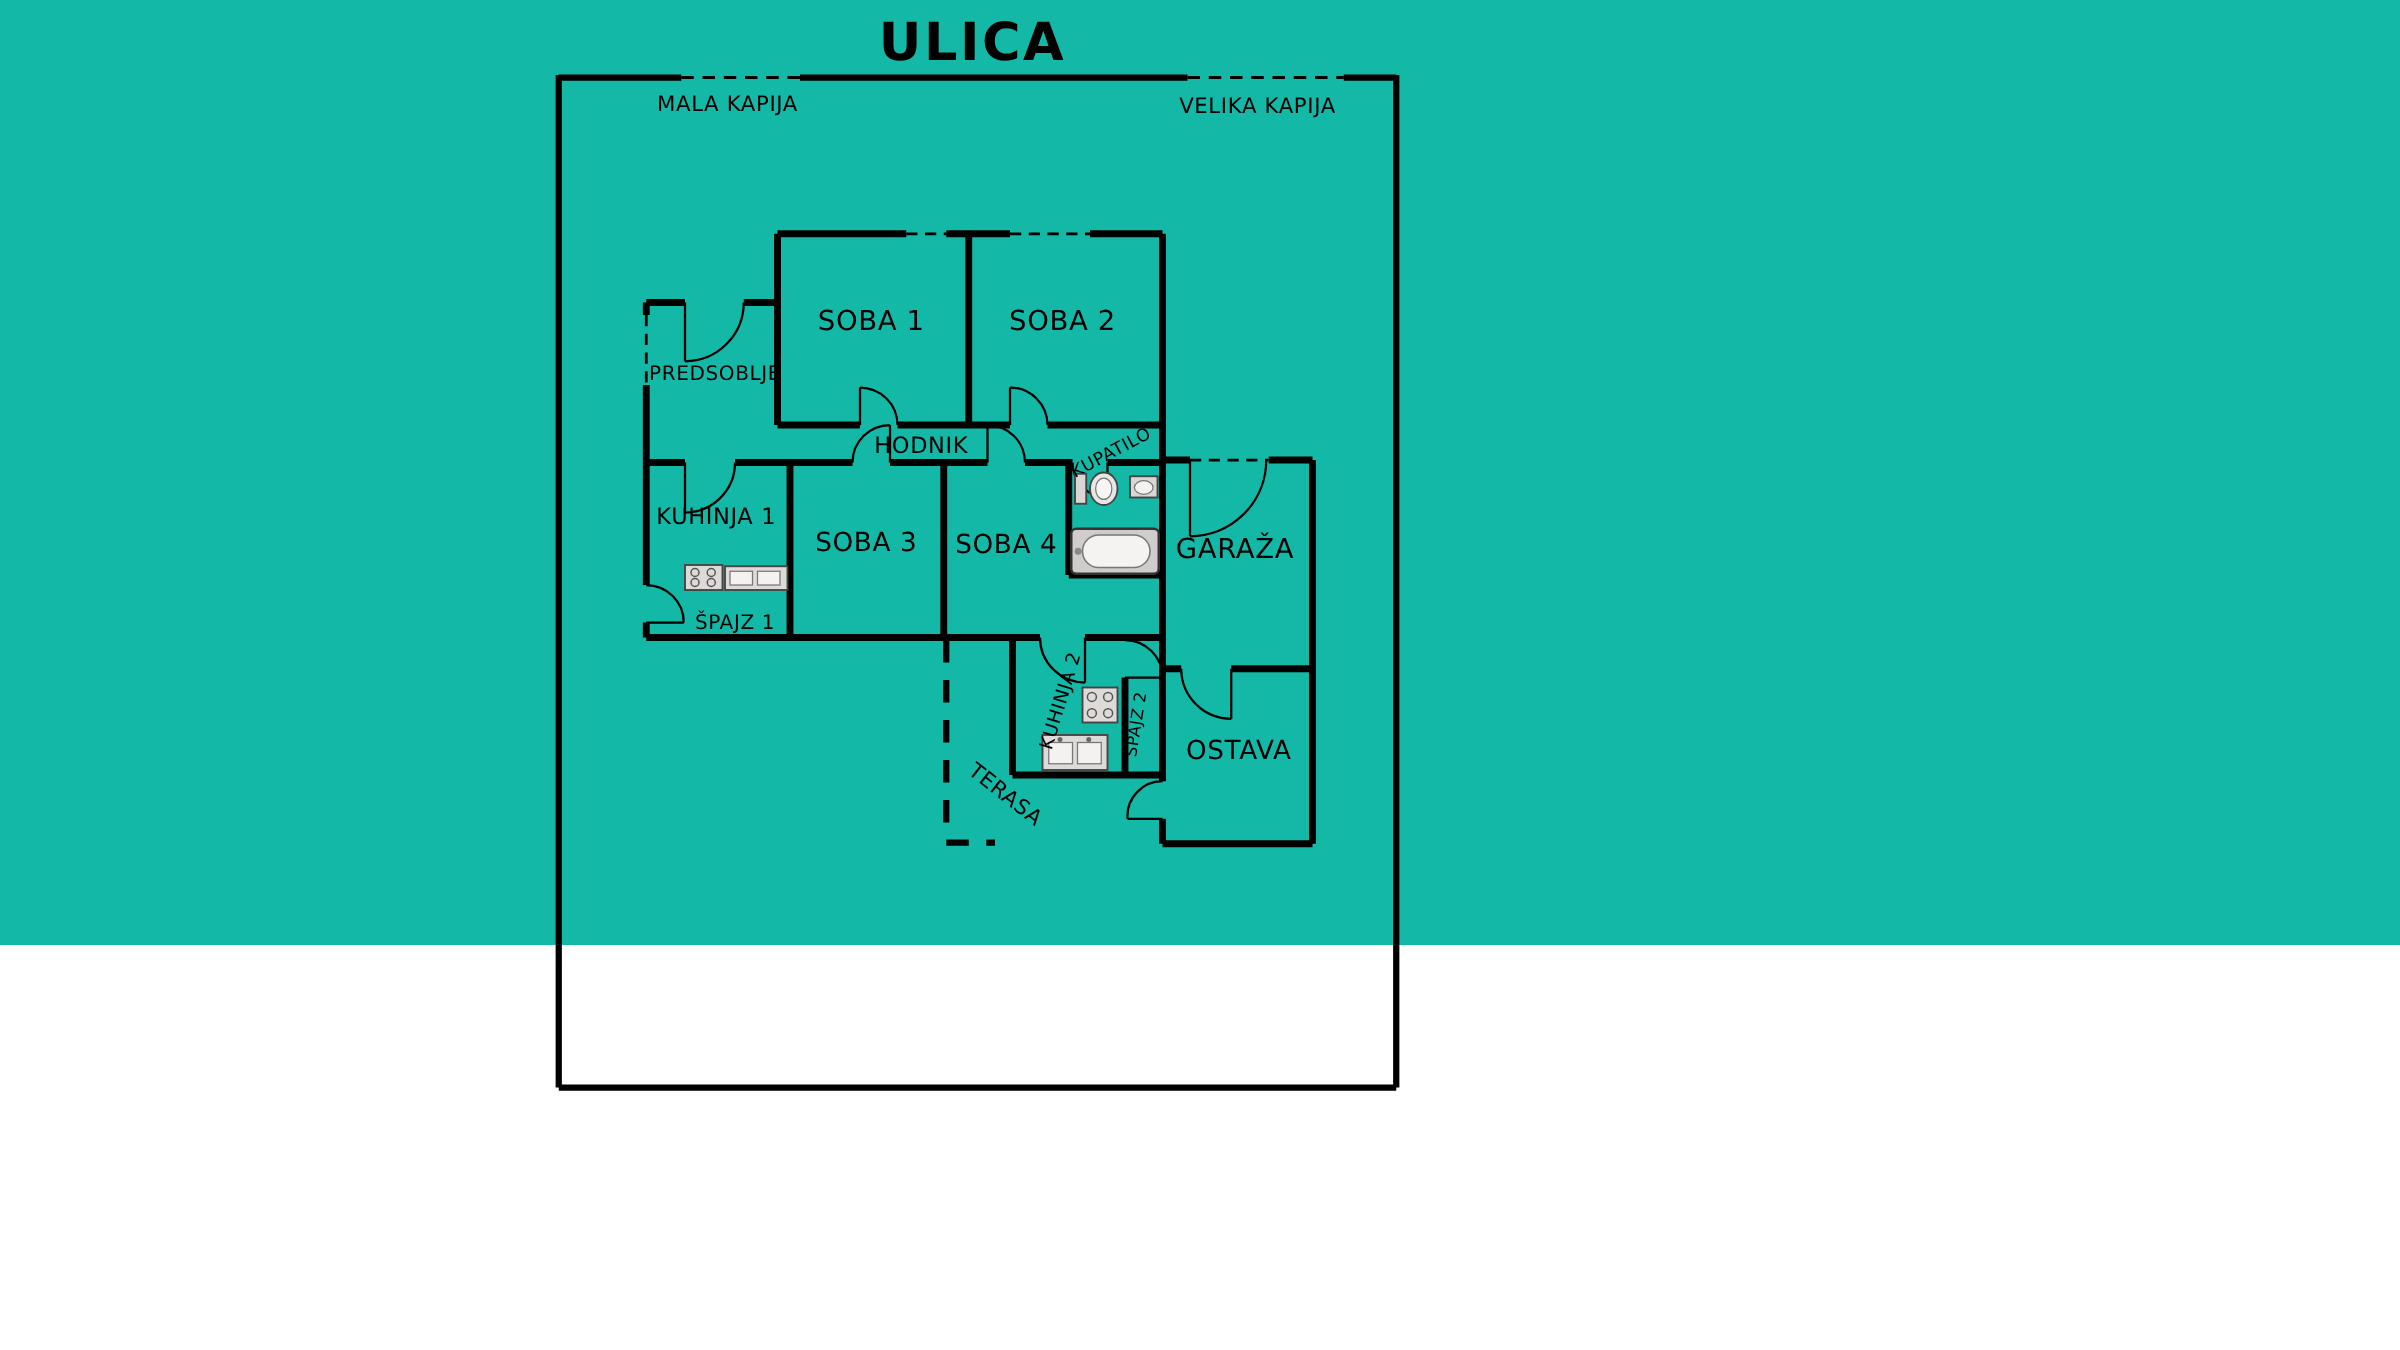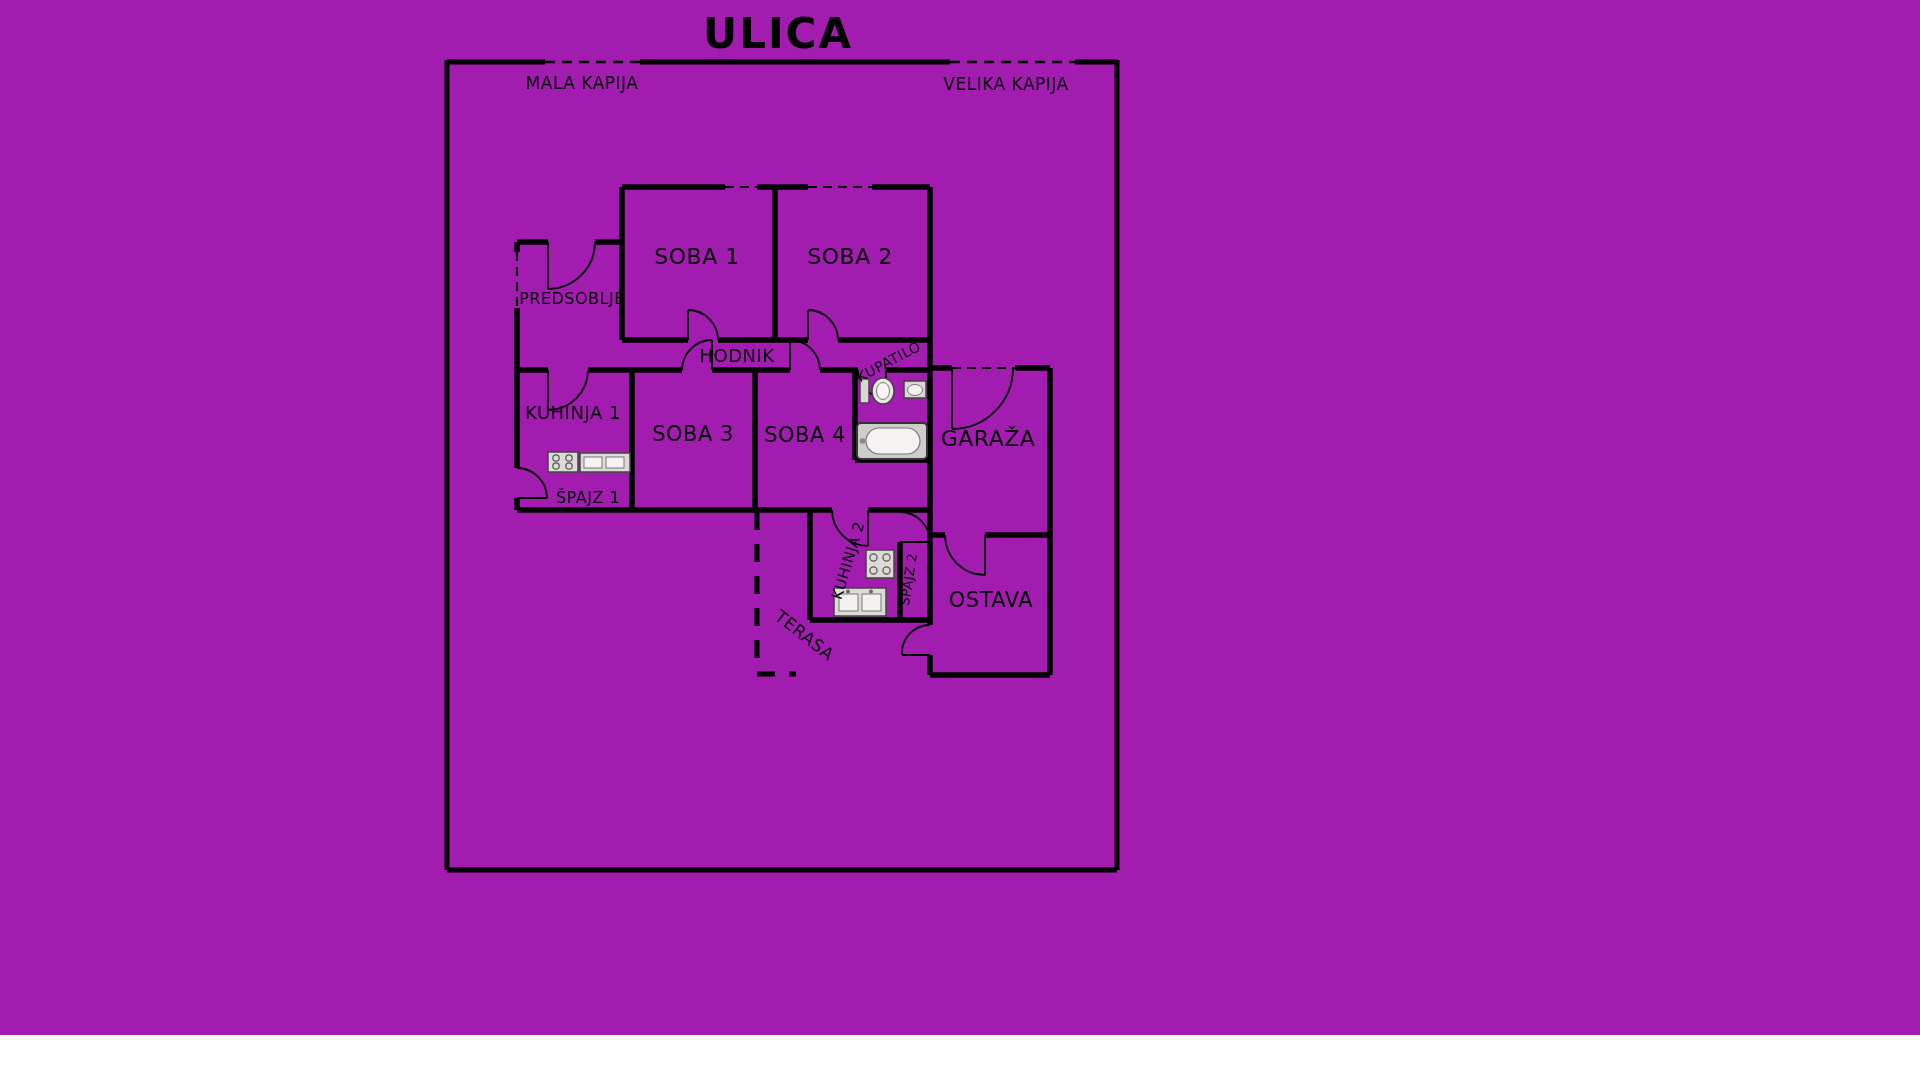--- a/index.html
+++ b/index.html
@@ -7,22 +7,22 @@
     padding: 0;
     width: 1920px;
     height: 1080px;
     background: #ffffff;
     font-family: "DejaVu Sans", sans-serif;
     overflow: hidden;
   }
   .stage {
     position: relative;
     width: 1920px;
-    height: 1035px;
-    background: #a21caf;
+    height: 756px;
+    background: #14b8a6;
   }
   svg { display: block; }
   text {
     fill: #000000;
     font-family: "DejaVu Sans", sans-serif;
     letter-spacing: 0.5px;
   }
   .title-text   { font-size: 42px; font-weight: bold; letter-spacing: 2px; }
   .gate-text    { font-size: 17px; }
   .room-lg      { font-size: 22px; }

